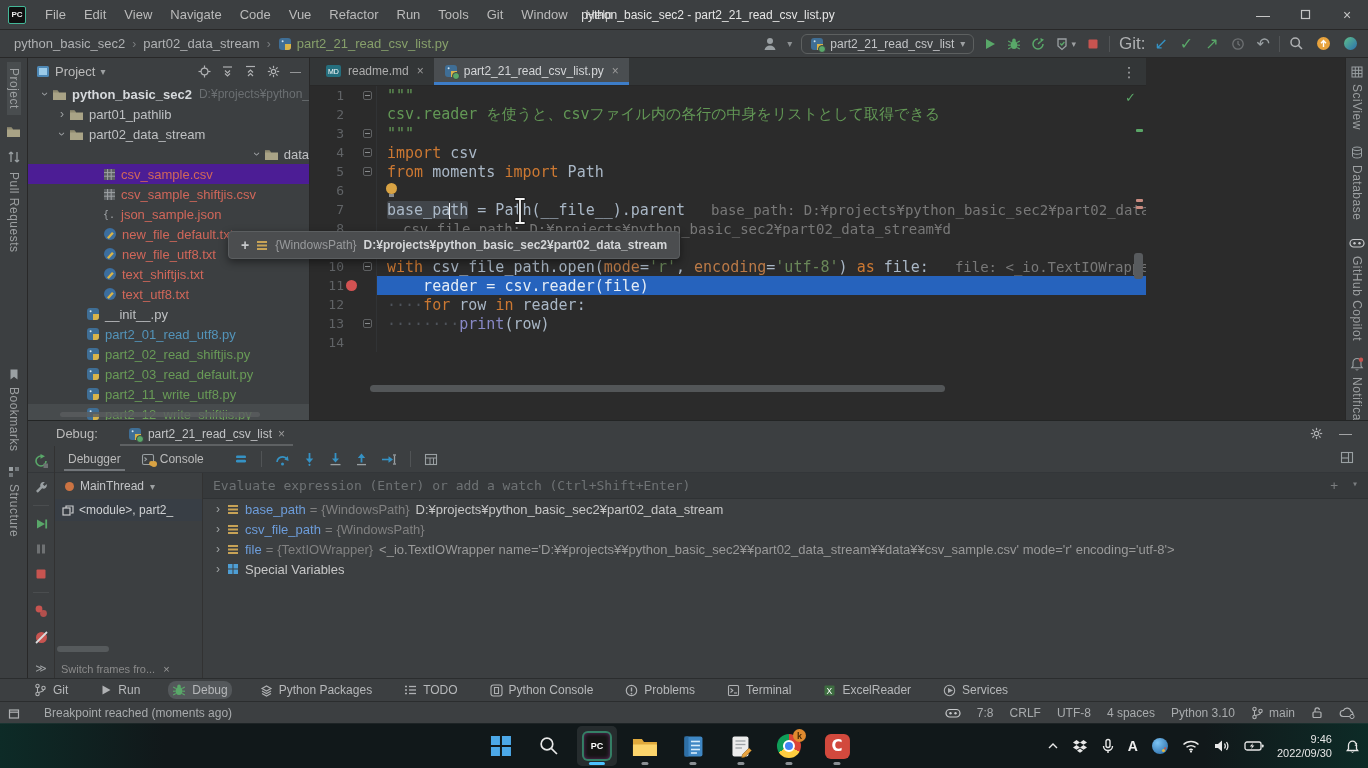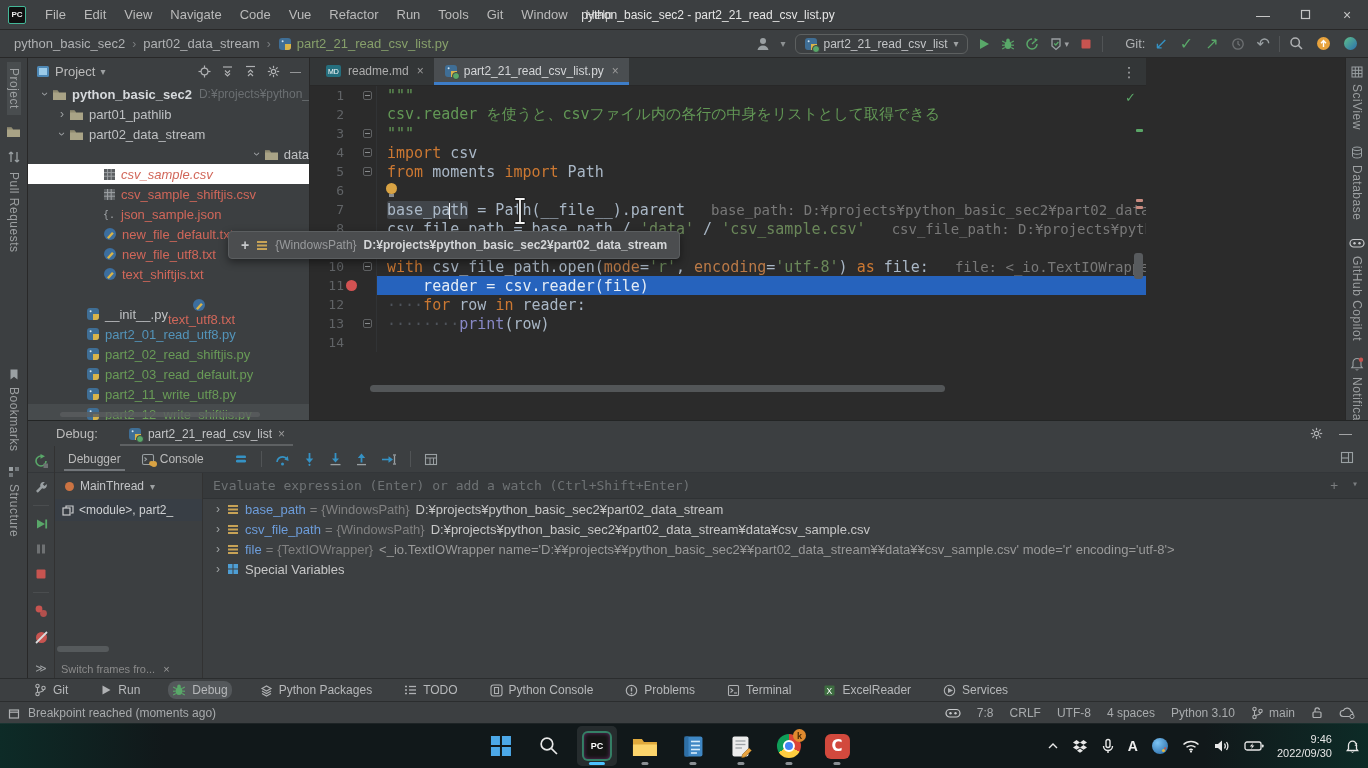--- a/index.html
+++ b/index.html
@@ -22,21 +22,21 @@
   
   #navbar{position:absolute;left:0;top:30px;width:100%;height:28px;background:#3c3f41;
           border-bottom:1px solid #282828;display:flex;align-items:center;}
   #breadcrumbs{display:flex;align-items:center;padding-left:14px;gap:7px;font-size:13px;color:#afb1b3;}
   #breadcrumbs .sep{color:#7a7d7f;font-size:12px;}
   #breadcrumbs .crumb-file{color:#87a06b;display:flex;align-items:center;gap:5px;}
   #nav-right{margin-left:auto;display:flex;align-items:center;gap:9px;padding-right:10px;}
   #run-config{display:flex;align-items:center;gap:6px;border:1px solid #5d6060;border-radius:6px;
               padding:2px 8px;font-size:12px;color:#c3c5c7;}
   .tb-sep{width:1px;height:16px;background:#515456;}
-  #git-label{color:#afb1b3;font-size:13px;margin-left:13px;}
+  #git-label{color:#afb1b3;font-size:17px;}
   .glyph-ic{font-size:15px;line-height:1;} .grayic{color:#8d9193;}
   .rundot{position:relative;}
   .rundot::after{content:"";position:absolute;right:-2px;bottom:-2px;width:6px;height:6px;border-radius:50%;
                  background:#59a869;border:1px solid #3c3f41;}
 
   
   #left-stripe{position:absolute;left:0;top:58px;width:28px;height:620px;background:#3c3f41;
                border-right:1px solid #282828;display:flex;flex-direction:column;align-items:center;}
   .stripe-txt{writing-mode:vertical-rl;font-size:12px;color:#9da0a2;letter-spacing:.5px;padding:6px 0;}
   .stripe-gap{flex:0 0 auto;}
@@ -45,21 +45,21 @@
   #right-stripe .stripe-txt{padding:2px 0;}
 
   
   #project-panel{position:absolute;left:28px;top:58px;width:282px;height:362px;background:#3c3f41;
                  border-right:1px solid #282828;overflow:hidden;}
   #project-header{height:26px;display:flex;align-items:center;padding:0 8px;gap:6px;}
   #project-header .ph-title{font-size:13px;color:#bbb;display:flex;align-items:center;gap:5px;}
   #project-header .ph-icons{margin-left:auto;display:flex;align-items:center;gap:10px;color:#afb1b3;}
   #project-tree{position:absolute;left:0;top:26px;right:0;bottom:0;overflow:hidden;}
   .tree-row{height:20px;display:flex;align-items:center;font-size:13px;white-space:nowrap;}
-  .tree-row.selected{background:#ffffff;font-style:italic;}
+  .tree-row.selected{background:#4c1d95;}
   .tree-row.hovered{background:#474b4d;}
   .tree-chev{width:14px;color:#9da0a2;font-size:12px;display:inline-flex;justify-content:center;flex:0 0 14px;}
   .tree-chev.down{transform:rotate(90deg);}
   .tree-label{margin-left:5px;}
   .t-red{color:#d1675a;} .t-green{color:#699b57;} .t-blue{color:#5394ba;} .t-def{color:#bfc1c3;}
   .t-root{color:#d6d9dc;font-weight:bold;}
   .t-path{color:#6b6f72;font-size:12px;margin-left:7px;font-weight:normal;}
   #proj-hscroll{position:absolute;left:32px;bottom:3px;width:200px;height:5px;background:#5a5d5f;border-radius:3px;opacity:.8;}
 
   
@@ -140,21 +140,21 @@
 
   
   #tw-bar{position:absolute;left:0;top:678px;width:100%;height:23px;background:#3c3f41;border-top:1px solid #2b2d2e;
           display:flex;align-items:center;padding-left:30px;gap:24px;}
   .tw-item{display:flex;align-items:center;gap:6px;font-size:12px;color:#b6b8ba;padding:2px 4px;border-radius:3px;}
   .tw-item.active{background:#54585b;border-radius:8px;}
 
   
   #status-bar{position:absolute;left:0;top:701px;width:100%;height:22px;background:#3c3f41;border-top:1px solid #2b2d2e;
               display:flex;align-items:center;font-size:12px;color:#a8abad;}
-  #status-left{display:flex;align-items:flex-end;gap:8px;padding-left:8px;}
+  #status-left{display:flex;align-items:flex-end;gap:24px;padding-left:8px;}
   #status-right{margin-left:auto;display:flex;align-items:flex-start;gap:16px;padding-right:12px;}
   .branch-item{display:flex;align-items:center;gap:5px;}
 
   
   #taskbar{position:absolute;left:0;top:723px;width:100%;height:45px;
            background:linear-gradient(90deg,#0d2b27 0%,#11181a 12%,#11181a 88%,#0d2b27 100%);
            border-top:1px solid rgba(255,255,255,.05);}
   #tb-center{position:absolute;left:50%;top:0;transform:translateX(-54%);height:100%;display:flex;align-items:center;gap:8px;}
   .tb-app{width:40px;height:40px;display:flex;align-items:center;justify-content:center;position:relative;border-radius:5px;}
   .tb-app.active{background:rgba(255,255,255,.09);}
@@ -570,21 +570,21 @@
         <div class="tree-row" style="padding-left: 61px;">
           <span class="tree-chev"></span>
           <span class="ic">
             <svg width="14" height="14" viewBox="0 0 14 14" xmlns="http://www.w3.org/2000/svg">
               <circle cx="7" cy="7" r="6" fill="#3C6E9E"></circle>
               <path d="M4 10.5l5-5.5 1.8 1.6-5 5.5z" fill="#D9B44A"></path>
             </svg>
           </span>
           <span class="tree-label t-red">text_shiftjis.txt</span>
         </div>
-        <div class="tree-row" style="padding-left: 61px; flex-direction: column;">
+        <div class="tree-row" style="padding-left: 61px;">
           <span class="tree-chev"></span>
           <span class="ic">
             <svg width="14" height="14" viewBox="0 0 14 14" xmlns="http://www.w3.org/2000/svg">
               <circle cx="7" cy="7" r="6" fill="#3C6E9E"></circle>
               <path d="M4 10.5l5-5.5 1.8 1.6-5 5.5z" fill="#D9B44A"></path>
             </svg>
           </span>
           <span class="tree-label t-red">text_utf8.txt</span>
         </div>
         <div class="tree-row" style="padding-left: 44px;">
@@ -728,21 +728,20 @@
           <div class="gutter">
             <span class="lnum">7</span>
           </div>
           <span class="cltxt"><span class="tk-d tk-box">base_pa</span><span class="caret"></span><span class="tk-d tk-box">th</span><span class="tk-d"> = Path(__file__).parent</span></span>
           <span class="hint">base_path: D:¥projects¥python_basic_sec2¥part02_data_stream</span>
         </div>
         <div class="cl">
           <div class="gutter">
             <span class="lnum">8</span>
           </div>
-          <span class="cltxt"><span class="tk-d">csv_file_path = base_path / </span><span class="tk-s">'data'</span><span class="tk-d"> / </span><span class="tk-s">'csv_sample.csv'</span></span>
           <span class="hint">csv_file_path: D:¥projects¥python_basic_sec2¥part02_data_stream¥d</span>
         </div>
         <div class="cl">
           <div class="gutter">
             <span class="lnum">9</span>
           </div>
           <span class="cltxt"></span>
         </div>
         <div class="cl">
           <div class="gutter">
@@ -1031,21 +1030,20 @@
                 <g fill="#C8A356">
                   <rect x="1" y="2" width="10" height="2"></rect>
                   <rect x="1" y="5.5" width="10" height="2"></rect>
                   <rect x="1" y="9" width="10" height="2"></rect>
                 </g>
               </svg>
             </span>
             <span class="var-name">csv_file_path</span>
             <span class="var-eq">=</span>
             <span class="var-type">{WindowsPath}</span>
-            <span class="var-val">D:¥projects¥python_basic_sec2¥part02_data_stream¥data¥csv_sample.csv</span>
           </div>
           <div class="var-row">
             <span class="var-chev">›</span>
             <span class="ic">
               <svg width="12" height="12" viewBox="0 0 12 12" xmlns="http://www.w3.org/2000/svg">
                 <g fill="#C8A356">
                   <rect x="1" y="2" width="10" height="2"></rect>
                   <rect x="1" y="5.5" width="10" height="2"></rect>
                   <rect x="1" y="9" width="10" height="2"></rect>
                 </g>

